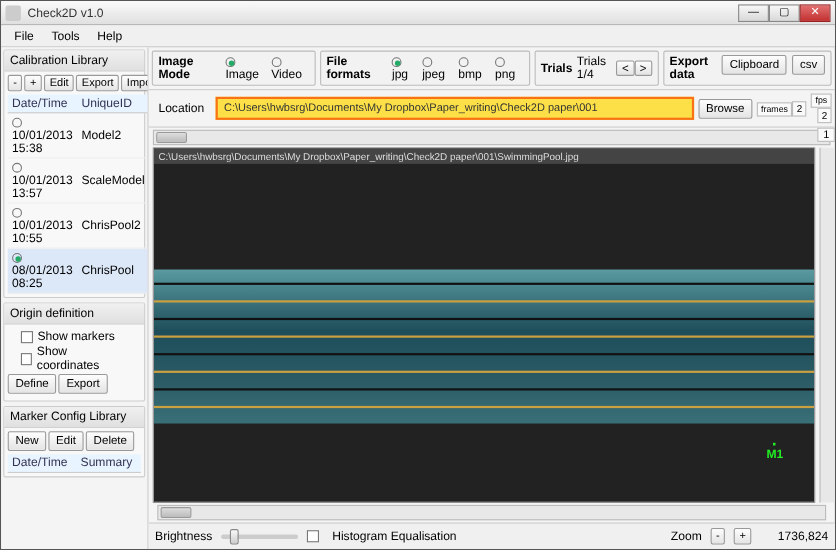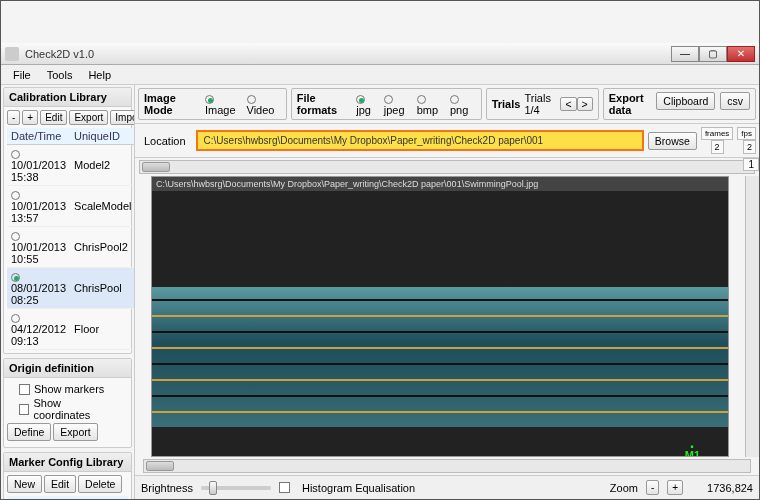--- a/index.html
+++ b/index.html
@@ -1,29 +1,29 @@
 <!DOCTYPE html>
 <html><head>
 <meta charset="utf-8">
 <style>
 * { box-sizing: border-box; margin: 0; padding: 0; font-family: "Segoe UI", Tahoma, sans-serif; font-size: 11px; }
 body { background: #eee; width: 760px; height: 500px; overflow: hidden; }
 .window { width: 760px; height: 500px; border: 1px solid #555; background: #f4f4f4; display: flex; flex-direction: column; }
-.titlebar { height: 22px; background: linear-gradient(#fafafa,#e0e0e0); display: flex; align-items: center; padding: 0 4px; border-bottom: 1px solid #aaa; margin-top: 42px; }
+.titlebar { height: 22px; background: linear-gradient(#fafafa,#e0e0e0); display: flex; align-items: center; padding: 0 4px; border-bottom: 1px solid #aaa; }
 .titlebar .icon { width: 14px; height: 14px; background: #ccc; border-radius: 2px; margin-right: 6px; }
 .titlebar .title { flex: 1; color: #333; }
 .winbtns { display: flex; gap: 0; }
 .winbtn { width: 28px; height: 16px; border: 1px solid #888; background: linear-gradient(#f8f8f8,#d8d8d8); text-align: center; line-height: 14px; font-size: 10px; }
 .winbtn.close { background: linear-gradient(#e27070,#c23030); color: #fff; border-color: #922; }
 .menubar { height: 20px; background: #f0f0f0; display: flex; align-items: center; padding: 0 4px; border-bottom: 1px solid #ccc; }
 .menubar span { padding: 2px 8px; cursor: default; }
 .body { flex: 1; display: flex; overflow: hidden; }
 .sidebar { width: 134px; background: #f4f4f4; border-right: 1px solid #ccc; display: flex; flex-direction: column; padding: 2px; gap: 4px; overflow: hidden; }
 .panel { border: 1px solid #ccc; border-radius: 2px; background: #f8f8f8; }
-.panel-header { background: linear-gradient(#f0f0f0,#e0e0e0); font-weight: bold; padding: 3px 5px; border-bottom: 1px solid #ccc; }
+.panel-header { background: linear-gradient(#f0f0f0,#e0e0e0); font-weight: normal; padding: 3px 5px; border-bottom: 1px solid #ccc; }
 .panel-body { padding: 3px; }
 .btnrow { display: flex; gap: 2px; margin-bottom: 3px; }
 .btn { border: 1px solid #999; background: linear-gradient(#fdfdfd,#e4e4e4); padding: 2px 6px; border-radius: 2px; cursor: default; font-size: 10.5px; }
 .smallbtn { padding: 1px 4px; font-size: 10px; }
 .table { width: 100%; border-collapse: collapse; font-size: 10px; }
 .table th { background: #e8f4ff; text-align: left; padding: 2px 4px; font-weight: normal; color: #335; border-bottom: 1px solid #ccc; }
 .table td { padding: 2px 4px; border-bottom: 1px solid #eee; }
 .table tr.sel td { background: #dce8f8; }
 .radio-dot { display: inline-block; width: 9px; height: 9px; border: 1px solid #777; border-radius: 50%; margin-right: 2px; vertical-align: middle; position: relative; }
 .radio-dot.on::after { content: ""; position: absolute; width: 5px; height: 5px; background: #2a6; border-radius: 50%; left: 2px; top: 2px; }
@@ -31,21 +31,21 @@
 .main { flex: 1; display: flex; flex-direction: column; overflow: hidden; }
 .toolstrip { display: flex; gap: 4px; padding: 3px; border-bottom: 1px solid #ccc; align-items: center; }
 .group { border: 1px solid #bbb; border-radius: 2px; padding: 3px 5px; display: flex; align-items: flex-start; gap: 5px; background: #f2f2f2; }
 .group .lbl { font-weight: bold; }
 .locrow { display: flex; align-items: center; gap: 4px; padding: 3px; border-bottom: 1px solid #ccc; }
 .locrow .path { flex: 1; background: #fde047; border: 2px solid #f97316; padding: 3px 6px; font-size: 10px; color: #333; }
 .tinybox { border: 1px solid #bbb; padding: 1px 3px; text-align: center; font-size: 9px; background: #fafafa; }
 .sliderrow { display: flex; align-items: center; padding: 2px 4px; gap: 4px; }
 .hscroll { height: 14px; background: #e8e8e8; border: 1px solid #bbb; position: relative; }
 .hscroll .thumb { position: absolute; left: 2px; top: 1px; height: 10px; width: 28px; background: linear-gradient(#ddd,#bbb); border: 1px solid #999; border-radius: 2px; }
-.viewer { flex: 1; background: #222; position: relative; border: 1px solid #999; margin: 0 16px; overflow: hidden; }
+.viewer { flex: 1; background: #222; position: relative; border: 1px solid #999; margin: 0 4px; overflow: hidden; }
 .viewer .pathlabel { position: absolute; top: 0; left: 0; right: 0; background: #444; color: #ddd; font-size: 9px; padding: 2px 4px; }
 .pool { position: absolute; left: 0; right: 0; top: 110px; height: 140px; background: linear-gradient(#5a9aa0 0%, #1e4e5a 40%, #2a5a64 70%, #3a7078 100%); }
 .lane { position: absolute; left: 0; right: 0; height: 2px; background: #111; }
 .lane.y { background: #caa040; }
 .marker { position: absolute; color: #2e2; font-size: 11px; font-weight: bold; }
 .marker::before { content: "·"; color: #2e2; display: block; text-align: center; font-size: 16px; line-height: 4px; }
 .bottombar { display: flex; align-items: center; gap: 8px; padding: 4px 6px; border-top: 1px solid #ccc; background: #f0f0f0; }
 .slider { flex: 0 0 70px; height: 4px; background: #ccc; position: relative; border-radius: 2px; }
 .slider .knob { position: absolute; width: 8px; height: 14px; background: linear-gradient(#fafafa,#ccc); border: 1px solid #888; top: -5px; left: 8px; border-radius: 2px; }
 .trialsbox { display: flex; align-items: center; gap: 4px; }
@@ -103,24 +103,20 @@
                   <td>ScaleModel</td>
                 </tr>
             <tr>
                   <td><span class="radio-dot"></span><span>10/01/2013 10:55</span></td>
                   <td>ChrisPool2</td>
                 </tr>
             <tr class="sel">
                   <td><span class="radio-dot on"></span><span>08/01/2013 08:25</span></td>
                   <td>ChrisPool</td>
                 </tr>
-            <tr>
-                  <td><span class="radio-dot"></span><span>04/12/2012 09:13</span></td>
-                  <td>Floor</td>
-                </tr>
           </tbody>
             </table>
         </div>
       </div>
 
       <div class="panel">
         <div class="panel-header">Origin definition</div>
         <div class="panel-body">
           <div class="checkline">
               <span class="chk"></span>
@@ -184,21 +180,21 @@
           <span class="lbl">Export data</span>
           <div class="btn">Clipboard</div>
           <div class="btn">csv</div>
         </div>
       </div>
 
       <div class="locrow">
         <span style="padding:0 6px">Location</span>
         <div class="path">C:\Users\hwbsrg\Documents\My Dropbox\Paper_writing\Check2D paper\001</div>
         <div class="btn">Browse</div>
-        <div style="display:flex;flex-direction:column;align-items:center">
+        <div style="display:flex;align-items:flex-end">
           <span class="tinybox" style="font-size:8px">frames</span>
           <span class="tinybox">2</span>
         </div>
         <div style="display:flex;flex-direction:column;align-items:flex-end">
           <span class="tinybox" style="font-size:8px">fps</span>
           <span class="tinybox">2</span>
         </div>
       </div>
 
       <div class="sliderrow" style="position:relative">

